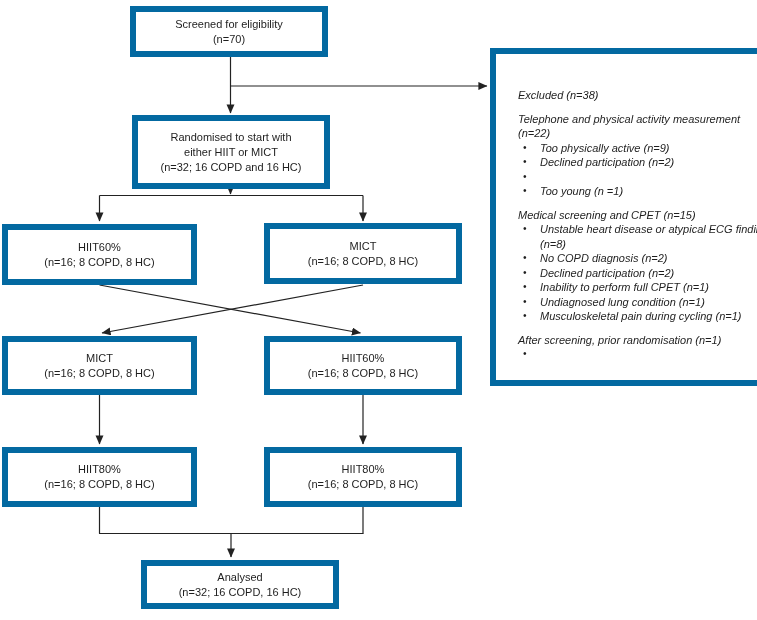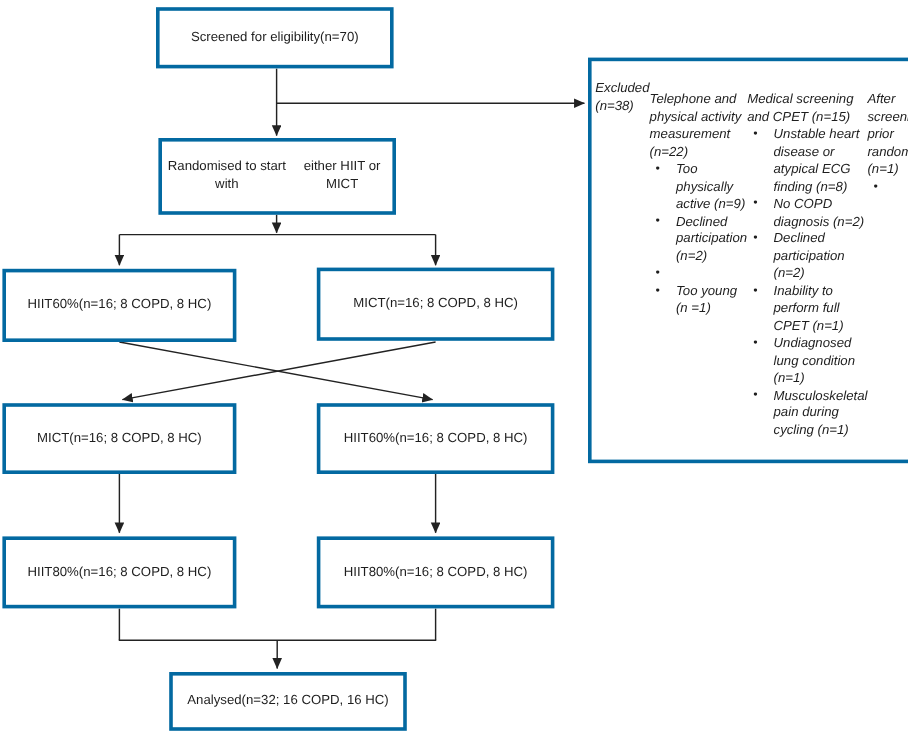--- a/index.html
+++ b/index.html
@@ -14,30 +14,31 @@
   }
   .connectors {
     position: absolute;
     left: 0; top: 0;
     width: 757px; height: 620px;
   }
   .box {
     position: absolute;
     box-sizing: border-box;
     background: #ffffff;
-    border: 3px solid #0369a1;
+    border: 6px solid #0369a1;
     display: flex;
+    flex-direction: column;
     align-items: center;
     justify-content: center;
     text-align: center;
     font-size: 11px;
     line-height: 15px;
   }
   .b-screened   { left: 130px; top: 6px;   width: 198px; height: 51px; }
-  .b-randomised { left: 132px; top: 115px; width: 198px; height: 64px; }
+  .b-randomised { left: 132px; top: 115px; width: 198px; height: 74px; }
   .b-r1l { left: 2px;   top: 224px; width: 195px; height: 61px; }
   .b-r1r { left: 264px; top: 223px; width: 198px; height: 61px; }
   .b-r2l { left: 2px;   top: 336px; width: 195px; height: 59px; }
   .b-r2r { left: 264px; top: 336px; width: 198px; height: 59px; }
   .b-r3l { left: 2px;   top: 447px; width: 195px; height: 60px; }
   .b-r3r { left: 264px; top: 447px; width: 198px; height: 60px; }
   .b-analysed { left: 141px; top: 560px; width: 198px; height: 49px; }
   .b-excluded {
     left: 490px; top: 48px;
     width: 308px; height: 338px;
@@ -84,20 +85,21 @@
   </svg>
 
   <div class="box b-screened">
     <div>Screened for eligibility</div>
     <div>(n=70)</div>
   </div>
 
   <div class="box b-randomised">
     <div>Randomised to start with</div>
     <div>either HIIT or MICT</div>
+    <div>(n=32; 16 COPD and 16 HC)</div>
   </div>
 
   <div class="box b-r1l">
     <div>HIIT60%</div>
     <div>(n=16; 8 COPD, 8 HC)</div>
   </div>
 
   <div class="box b-r1r">
     <div>MICT</div>
     <div>(n=16; 8 COPD, 8 HC)</div>

